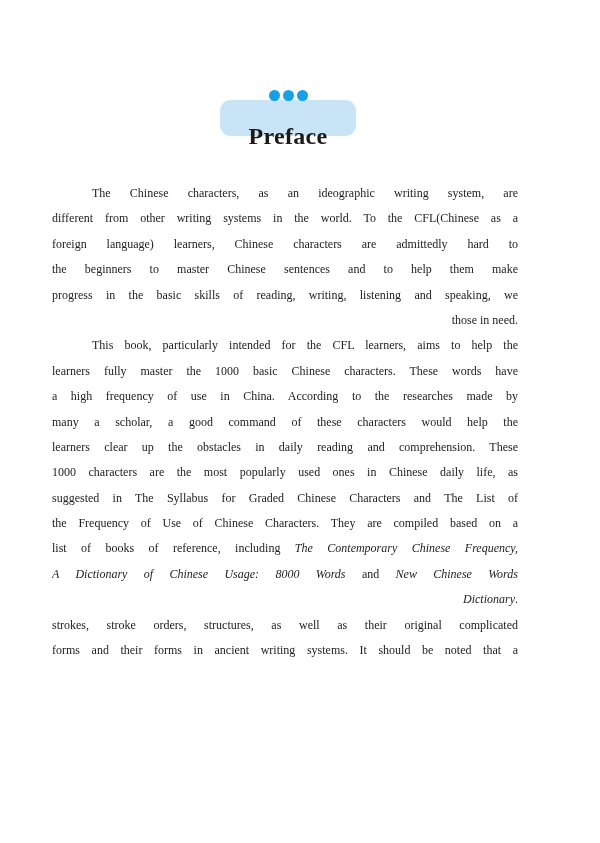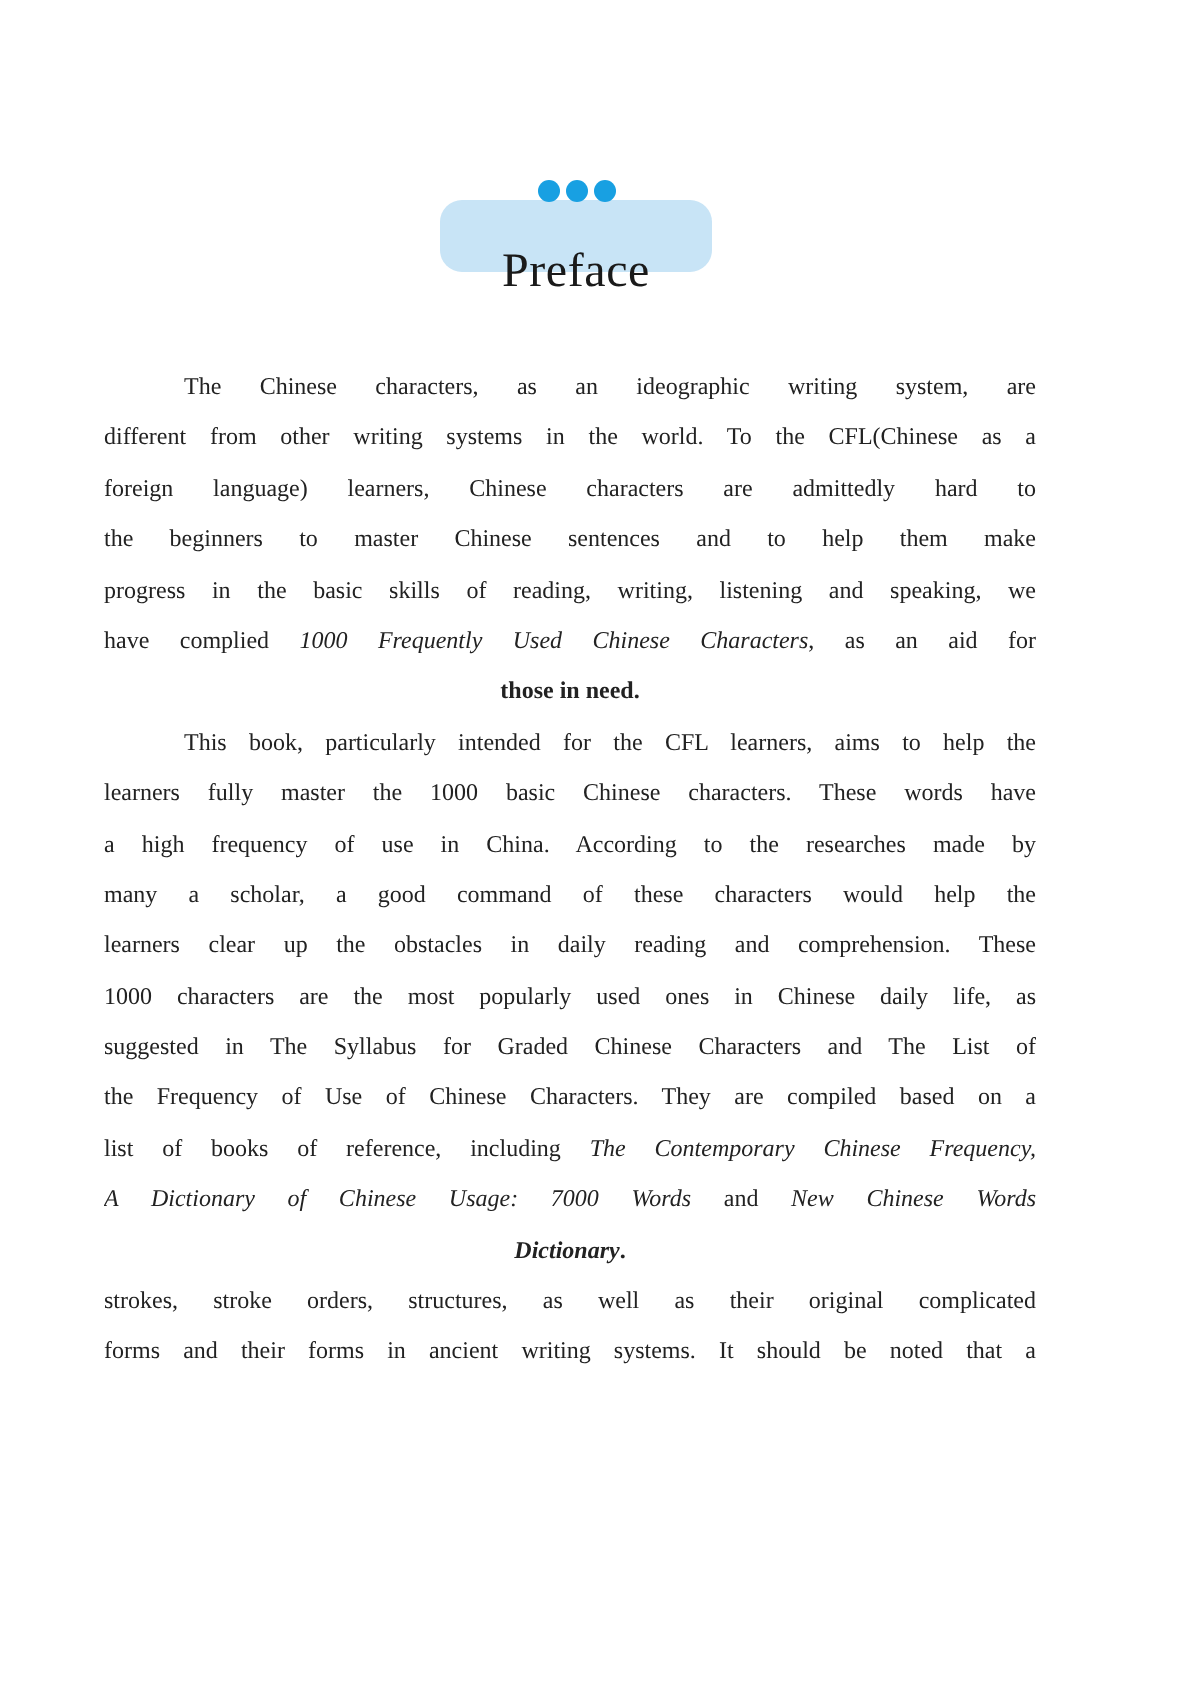--- a/index.html
+++ b/index.html
@@ -34,21 +34,21 @@
     width: 136px;
     height: 36px;
     background: var(--badge-bg, #c8e4f6);
     border-radius: 11px;
     display: flex;
     align-items: center;
     justify-content: center;
     z-index: 1;
   }
   .badge-title {
-    font-weight: normal;
+    font-weight: bold;
     font-size: 24px;
     color: var(--title-color, #1a1a1a);
     letter-spacing: 0.3px;
     margin-top: 36px;
   }
   .body-text {
     position: absolute;
     left: 52px;
     top: 181px;
     width: 466px;
@@ -58,21 +58,21 @@
   .line {
     height: 25.4px;
     line-height: 25.4px;
     text-align: justify;
     overflow: hidden;
     white-space: normal;
   }
   
   .line::after { content: ""; display: inline-block; width: 100%; height: 0; }
   .line.indent { padding-left: 40px; }
-  .line.last { text-align: center; font-weight: bold; }
+  .line.last { text-align: right; }
   .line.last::after { content: none; }
   .line i { font-style: italic; }
 </style>
 </head>
 <body>
 
 <div class="page">
   <div class="dots">
       <span class="dot"></span>
       <span class="dot"></span>
@@ -81,34 +81,33 @@
   <div class="badge">
     <span class="badge-title">Preface</span>
   </div>
   <div class="body-text">
       <div class="para">
         <div class="line indent"><span>The Chinese characters, as an ideographic writing system, are</span></div>
         <div class="line"><span>different from other writing systems in the world. To the CFL(Chinese as a</span></div>
         <div class="line"><span>foreign language) learners, Chinese characters are admittedly hard to</span></div>
         <div class="line"><span>the beginners to master Chinese sentences and to help them make</span></div>
         <div class="line"><span>progress in the basic skills of reading, writing, listening and speaking, we</span></div>
-        <div class="line"><span>have complied </span><i>1000 Frequently Used Chinese Characters</i><span>, as an aid for</span></div>
         <div class="line last"><span>those in need.</span></div>
       </div>
       <div class="para">
         <div class="line indent"><span>This book, particularly intended for the CFL learners, aims to help the</span></div>
         <div class="line"><span>learners fully master the 1000 basic Chinese characters. These words have</span></div>
         <div class="line"><span>a high frequency of use in China. According to the researches made by</span></div>
         <div class="line"><span>many a scholar, a good command of these characters would help the</span></div>
         <div class="line"><span>learners clear up the obstacles in daily reading and comprehension. These</span></div>
         <div class="line"><span>1000 characters are the most popularly used ones in Chinese daily life, as</span></div>
         <div class="line"><span>suggested in The Syllabus for Graded Chinese Characters and The List of</span></div>
         <div class="line"><span>the Frequency of Use of Chinese Characters. They are compiled based on a</span></div>
         <div class="line"><span>list of books of reference, including </span><i>The Contemporary Chinese Frequency,</i></div>
-        <div class="line"><i>A Dictionary of Chinese Usage: 7000 Words</i><span> and </span><i>New Chinese Words</i></div>
+        <div class="line"><i>A Dictionary of Chinese Usage: 8000 Words</i><span> and </span><i>New Chinese Words</i></div>
         <div class="line last"><i>Dictionary</i><span>.</span></div>
       </div>
       <div class="para">
         <div class="line"><span>strokes, stroke orders, structures, as well as their original complicated</span></div>
         <div class="line"><span>forms and their forms in ancient writing systems. It should be noted that a</span></div>
       </div>
     </div>
 </div>
 
 </body></html>

